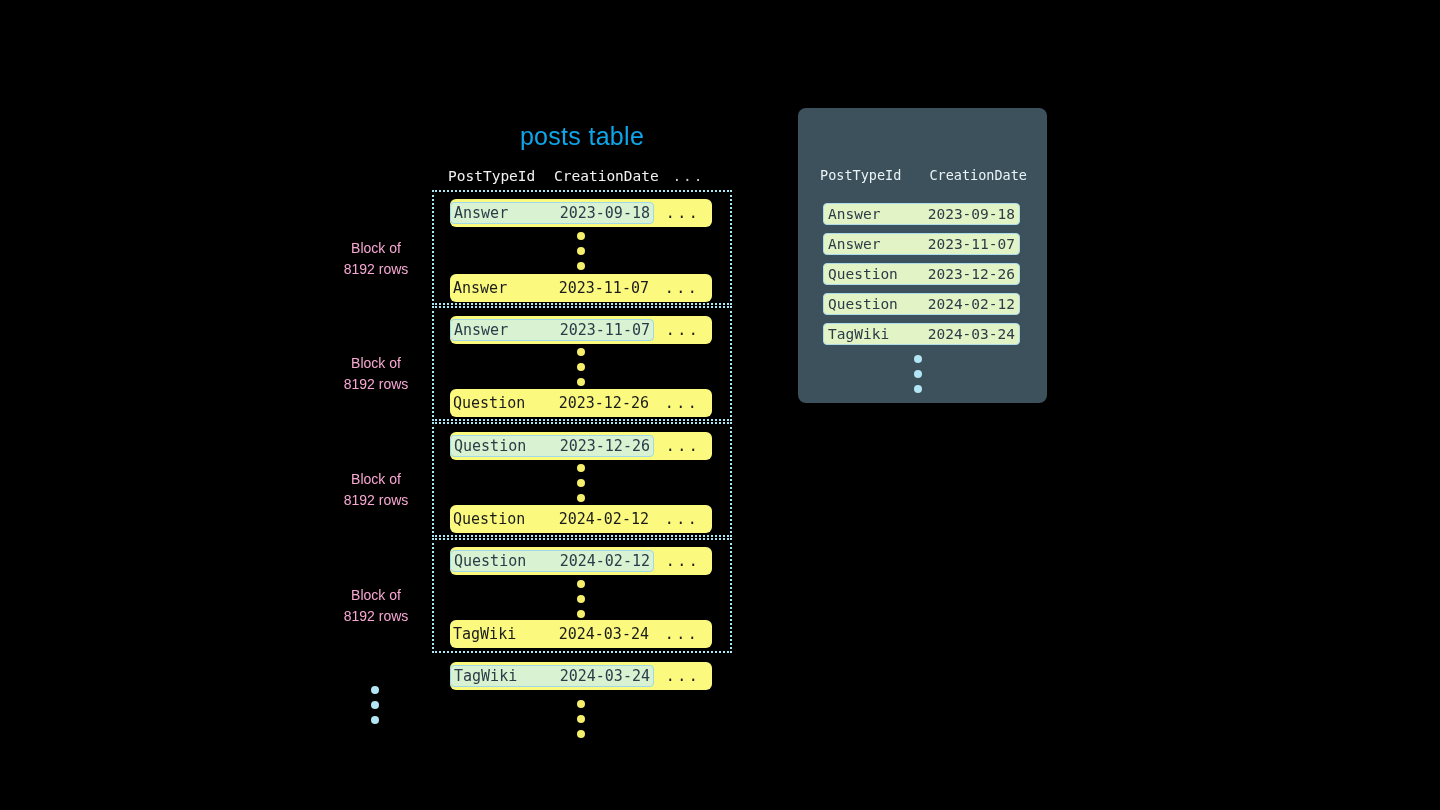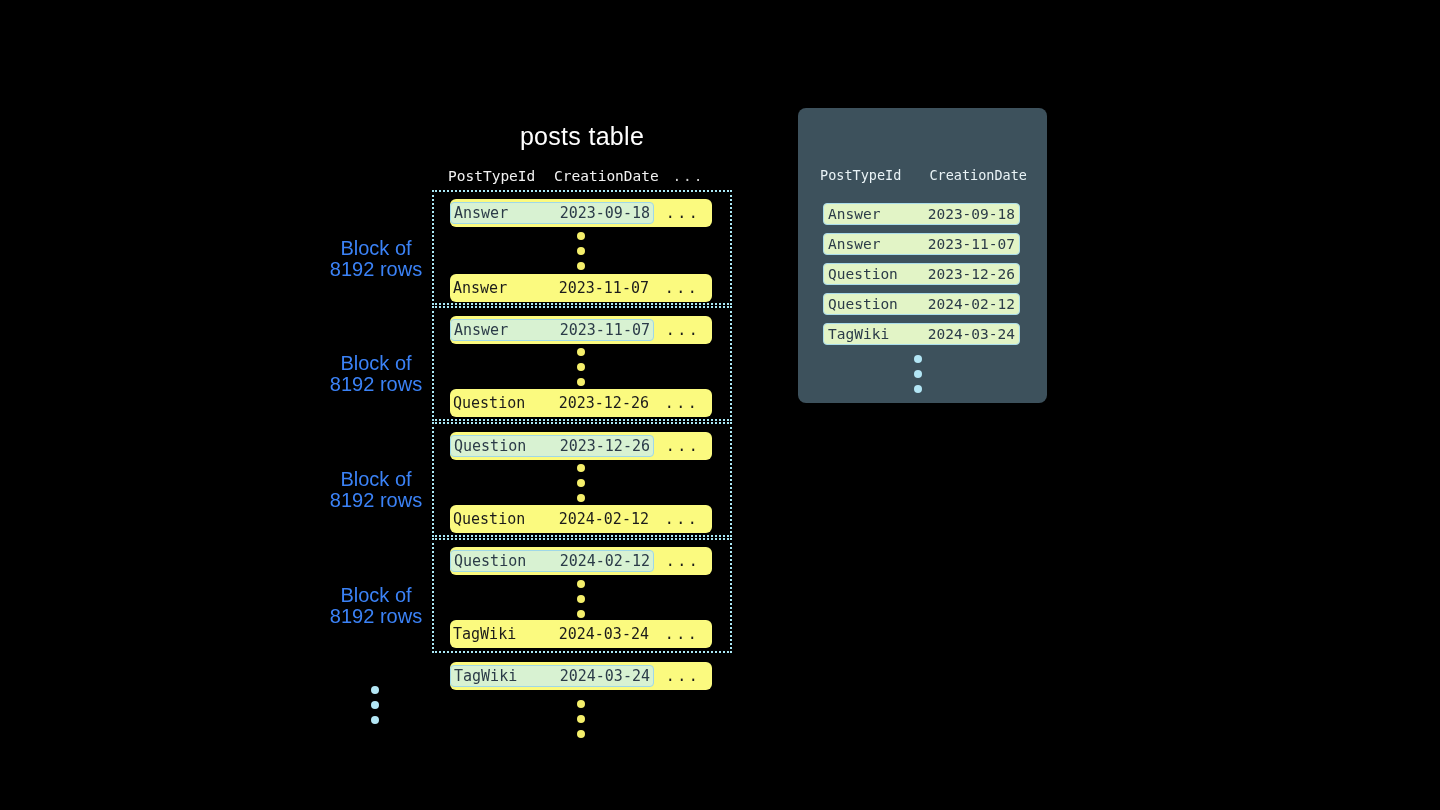--- a/index.html
+++ b/index.html
@@ -23,21 +23,21 @@
     width: 780px;
     height: 810px;
   }
 
   #posts-title {
     position: absolute;
     left: 432px;
     top: 122px;
     width: 300px;
     text-align: center;
-    color: #ffffff;
+    color: #0ea5e9;
     font-size: 25px;
     font-family: "Liberation Sans", sans-serif;
     letter-spacing: 0.3px;
   }
 
   #posts-colheads {
     position: absolute;
     left: 448px;
     top: 166px;
     width: 265px;
@@ -58,22 +58,22 @@
     width: 300px;
     border: 2px dotted #a9e8f5;
     box-sizing: border-box;
   }
 
   .block-label {
     position: absolute;
     width: 140px;
     left: 306px;
     text-align: center;
-    color: #3b82f6;
-    font-size: 20px;
+    color: #f9a8d4;
+    font-size: 14px;
     line-height: 21px;
     font-family: "Liberation Sans", sans-serif;
   }
 
   
   .row-pill {
     position: absolute;
     left: 450px;
     width: 262px;
     height: 28px;

